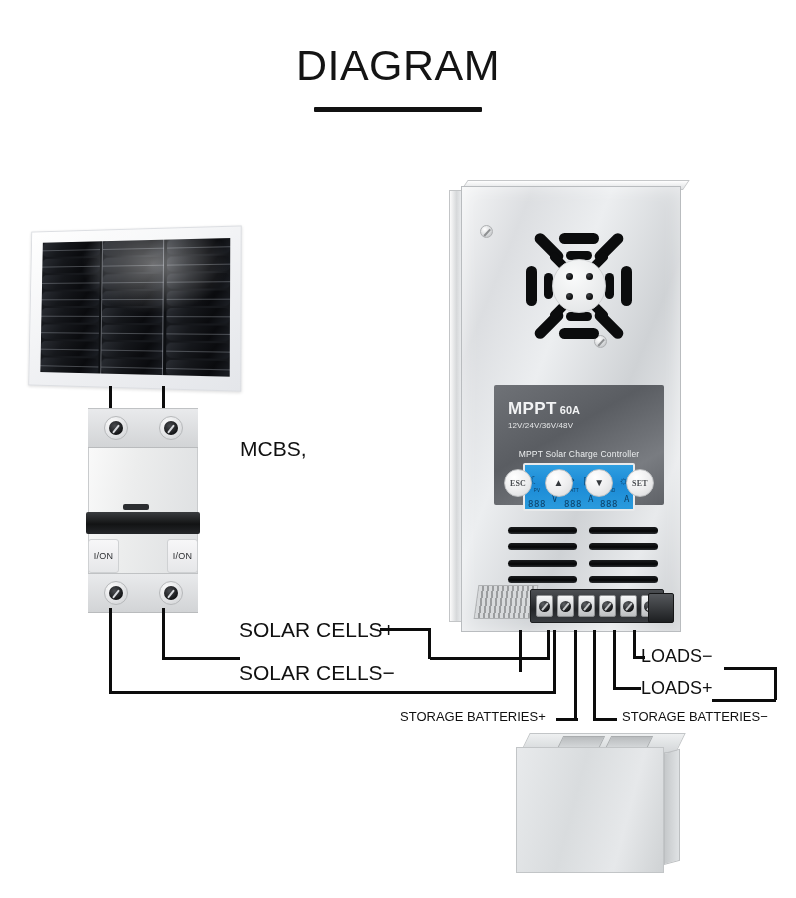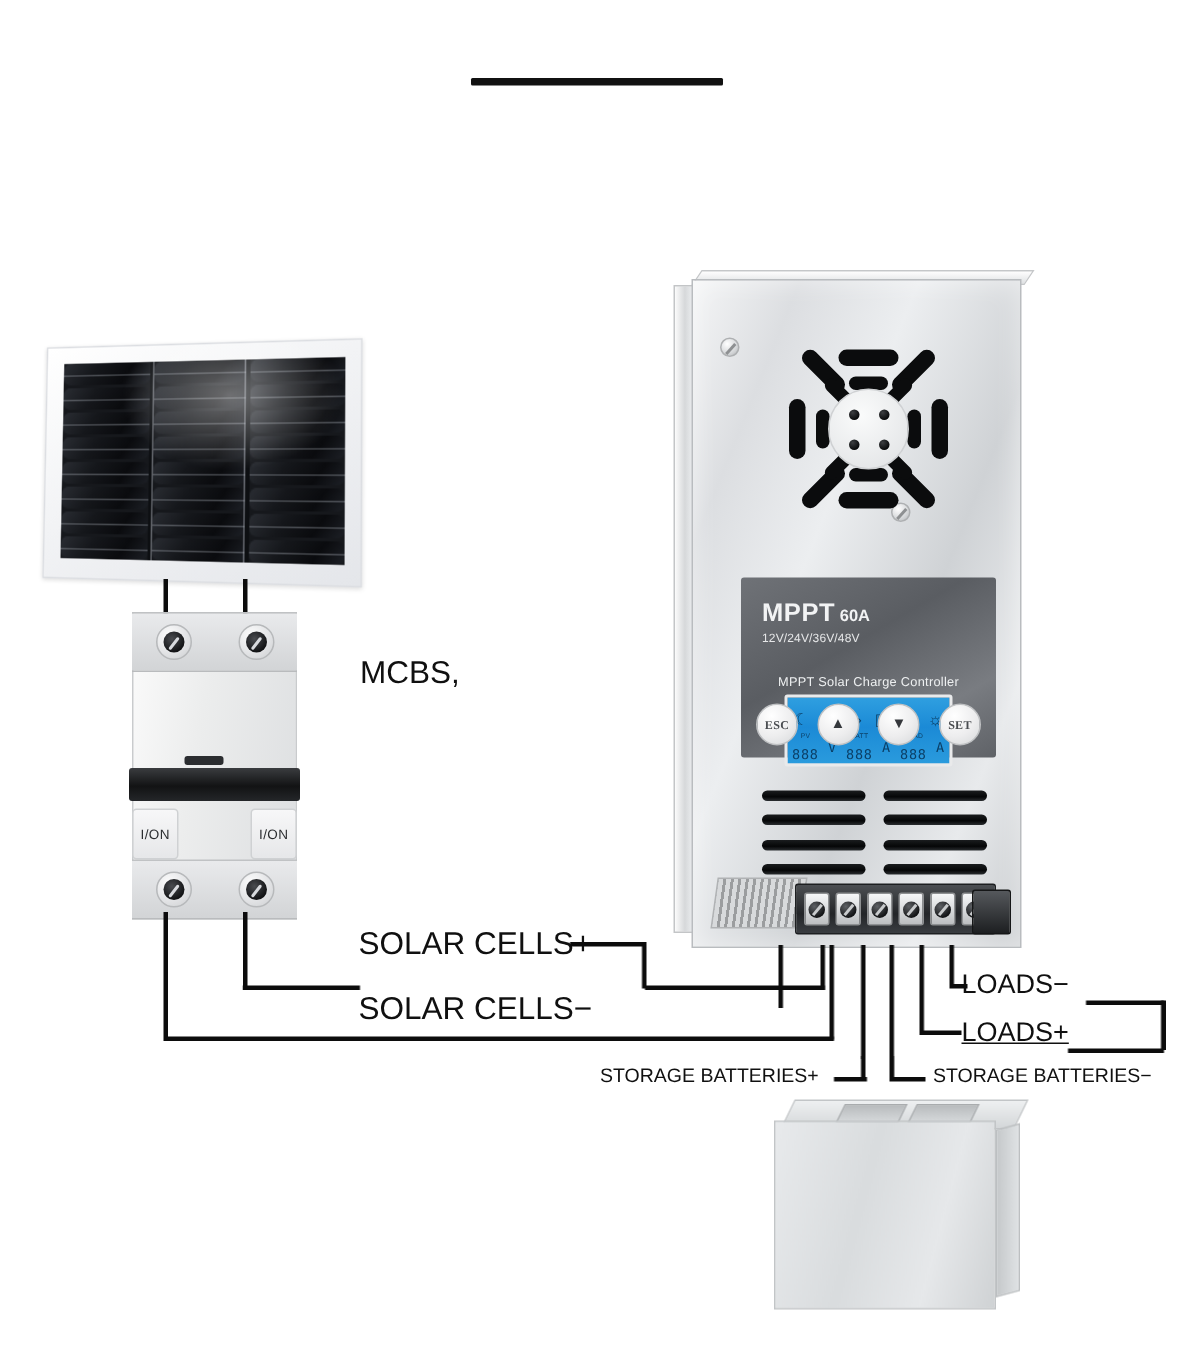--- a/index.html
+++ b/index.html
@@ -251,20 +251,21 @@
     border:1px solid #bcbfc1;
     transform: skewY(-15deg); transform-origin: left top;
   }
 </style>
 </head>
 <body>
 
 <div id="stage">
 
   <div class="title-block">
+    <div class="title-line">DIAGRAM</div>
     <div class="title-rule"></div>
   </div>
 
   <div id="solar-panel">
     <div class="panel-frame">
       <div class="panel-cells">
         <div class="cell-col">
             <div class="cell"></div>
             <div class="cell"></div>
             <div class="cell"></div>
@@ -422,21 +423,21 @@
         <div class="term"></div>
       </div>
       <div class="side-term" style="right:6px;"></div>
     </div>
   </div>
 
   <div class="lbl lbl-lg" style="left:240px; top:437px;">MCBS,</div>
   <div class="lbl lbl-lg" style="left:239px; top:618px;">SOLAR CELLS+</div>
   <div class="lbl lbl-lg" style="left:239px; top:661px;">SOLAR CELLS−</div>
   <div class="lbl lbl-md" style="left:641px; top:646px;">LOADS−</div>
-  <div class="lbl lbl-md" style="left:641px; top:678px;text-decoration:underline;">LOADS+</div>
+  <div class="lbl lbl-md" style="left:641px; top:678px;">LOADS+</div>
   <div class="lbl lbl-sm" style="left:400px; top:709px;">STORAGE BATTERIES+</div>
   <div class="lbl lbl-sm" style="left:622px; top:709px;">STORAGE BATTERIES−</div>
 
   <div class="wire wv" style="left:162px; top:608px; height:52px;"></div>
   <div class="wire wh" style="left:162px; top:657px; width:78px;"></div>
   <div class="wire wh" style="left:430px; top:657px; width:120px;"></div>
   <div class="wire wv" style="left:547px; top:630px; height:30px;"></div>
 
   <div class="wire wv" style="left:109px; top:608px; height:86px;"></div>
   <div class="wire wh" style="left:109px; top:691px; width:447px;"></div>

